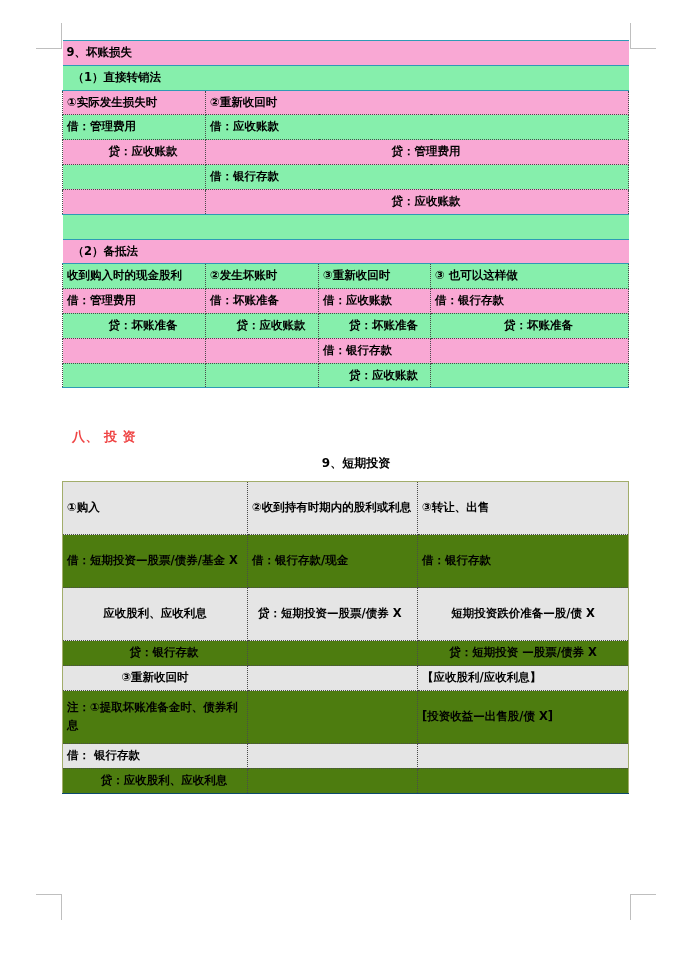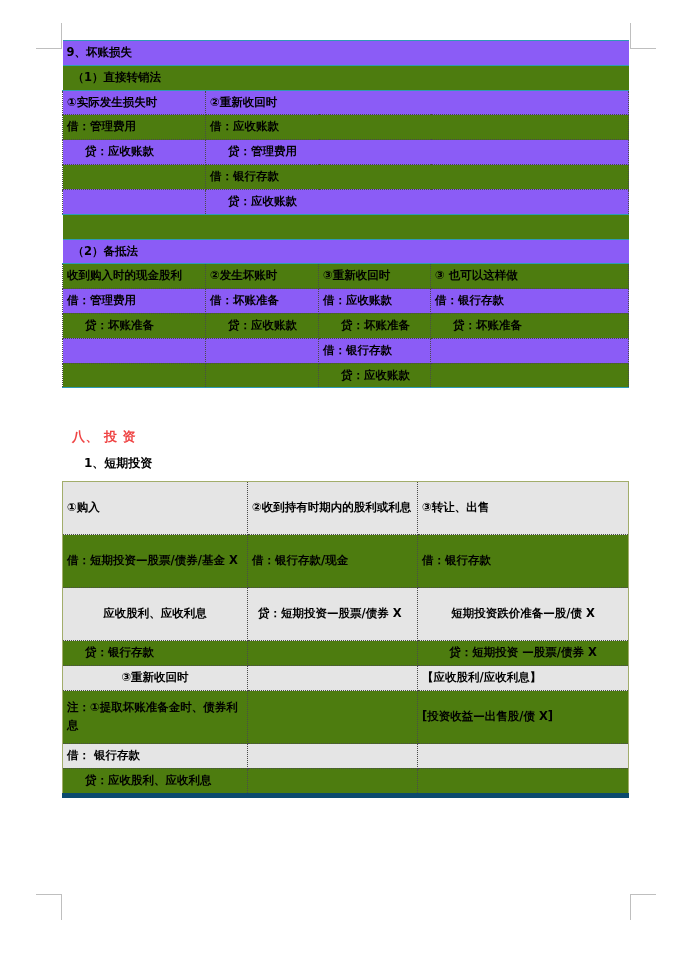--- a/index.html
+++ b/index.html
@@ -70,47 +70,47 @@
     word-wrap: break-word;
   }
 
   
   .t-bad td {
     border-left: 1px dotted #4a4a4a;
     border-right: 1px dotted #4a4a4a;
     border-top: 1px dotted #4a4a4a;
     border-bottom: 1px dotted #4a4a4a;
   }
-  .t-bad tr.band td { background: #4d7c0f; }
-  .t-bad tr.plain td { background: #8b5cf6; }
+  .t-bad tr.band td { background: #86efac; }
+  .t-bad tr.plain td { background: #f9a8d4; }
   .t-bad tr.rule-top td { border-top: 1px solid #2e9bb5; }
   .t-bad tr.rule-bot td { border-bottom: 1px solid #2e9bb5; }
   .t-bad td.no-l { border-left: none; }
   .t-bad td.no-r { border-right: none; }
 
   
   .t-inv td {
     border-left: 1px dotted #4a4a4a;
     border-right: 1px dotted #4a4a4a;
     border-top: 1px dotted #4a4a4a;
     border-bottom: 1px dotted #4a4a4a;
   }
   .t-inv tr.band td { background: #4d7c0f; }
   .t-inv tr.plain td { background: #e5e5e5; }
   .t-inv tr.rule-top td { border-top: 1px solid #a2ad6b; }
-  .t-inv tr.rule-bot td { border-bottom: 5px solid #0c4a6e; }
+  .t-inv tr.rule-bot td { border-bottom: 1px solid #0c4a6e; }
   .t-inv td.edge-l { border-left: 1px solid #a2ad6b; }
   .t-inv td.edge-r { border-right: 1px solid #a2ad6b; }
 
   
   .dark-red  { color: #953735; }
   .hdr-red   { color: #953735; }
   .orange-h  { color: #ef4444; }
   .indent1   { padding-left: 10px !important; }
-  .indent2   { padding-left: 22px !important; }
+  .indent2   { padding-left: 22px !important; text-align: center; }
   .ctr       { text-align: center; }
 
   .sec-head {
     font-size: 13px;
     font-weight: bold;
     letter-spacing: 0.5px;
     margin: 0;
   }
   .sub-head {
     font-size: 12px;
@@ -205,21 +205,21 @@
       </tr>
     </tbody>
   </table>
 
   <div class="gap-a"></div>
 
   <div class="sec-head orange-h indent1">八、    投    资</div>
 
   <div class="gap-c"></div>
 
-  <div class="sub-head indent2">1、短期投资</div>
+  <div class="sub-head indent2">9、短期投资</div>
 
   <div class="gap-c"></div>
 
   <table class="doc-table t-inv">
     <colgroup>
       <col style="width:185px">
       <col style="width:170px">
       <col style="width:211px">
     </colgroup>
     <tbody>

